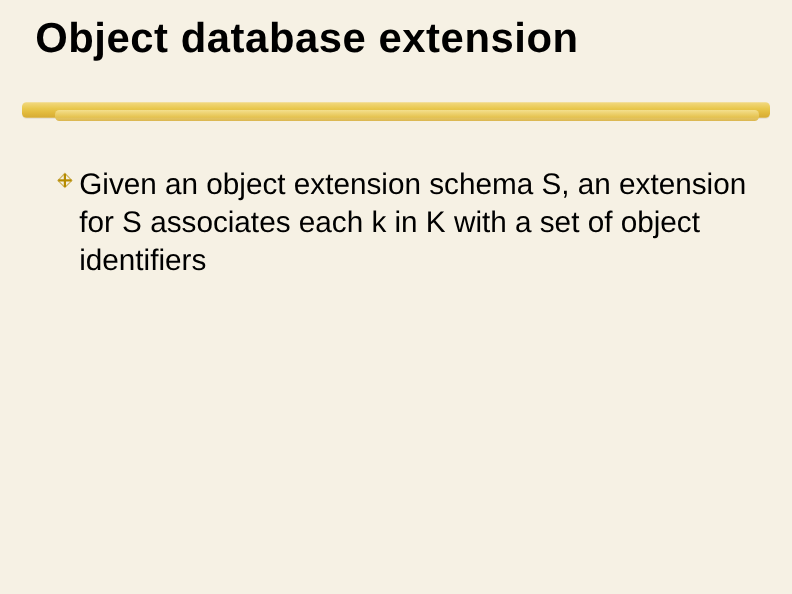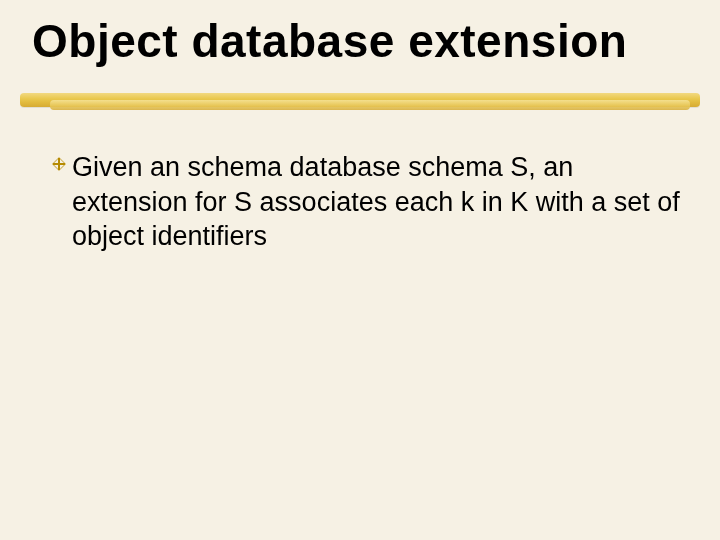--- a/index.html
+++ b/index.html
@@ -3,21 +3,21 @@
 <meta charset="utf-8">
 <style>
   * { margin: 0; padding: 0; box-sizing: border-box; }
   html, body { width: 720px; height: 540px; overflow: hidden; }
   body {
     background: #f6f1e4;
     font-family: Verdana, Geneva, sans-serif;
     position: relative;
   }
   .title {
-    font-size: 46px;
+    font-size: 38px;
     font-weight: 700;
     color: #000;
     letter-spacing: 0.5px;
     position: absolute;
     top: 14px;
     left: 32px;
   }
   .rule {
     position: absolute;
     left: 20px;
@@ -79,15 +79,15 @@
 
 <div class="body-area">
   <div class="bullet-row">
     <span class="bullet-icon">
       <svg width="18" height="18" viewBox="0 0 18 18">
         <rect x="3" y="8" width="12" height="2" fill="#b68b00"></rect>
         <rect x="8" y="3" width="2" height="12" fill="#b68b00"></rect>
         <rect x="4.5" y="4.5" width="9" height="9" fill="none" stroke="#b68b00" stroke-width="1" transform="rotate(45 9 9)" opacity="0.6"></rect>
       </svg>
     </span>
-    <span class="bullet-text">Given an schema database schema S, an extension for S associates each k in K with a set of object identifiers</span>
+    <span class="bullet-text">Given an object extension schema S, an extension for S associates each k in K with a set of object identifiers</span>
   </div>
 </div>
 
 </body></html>

